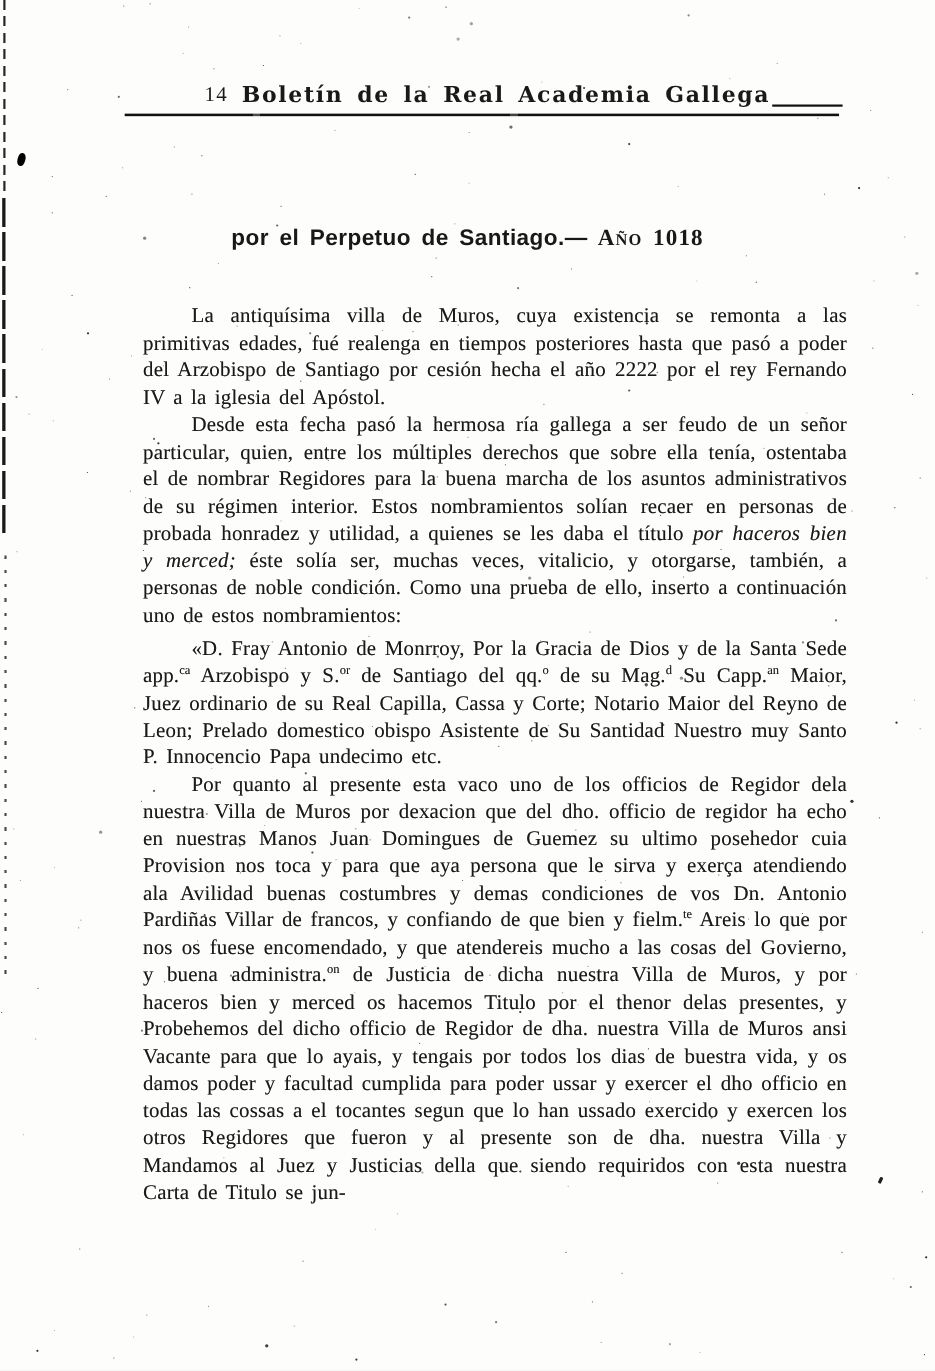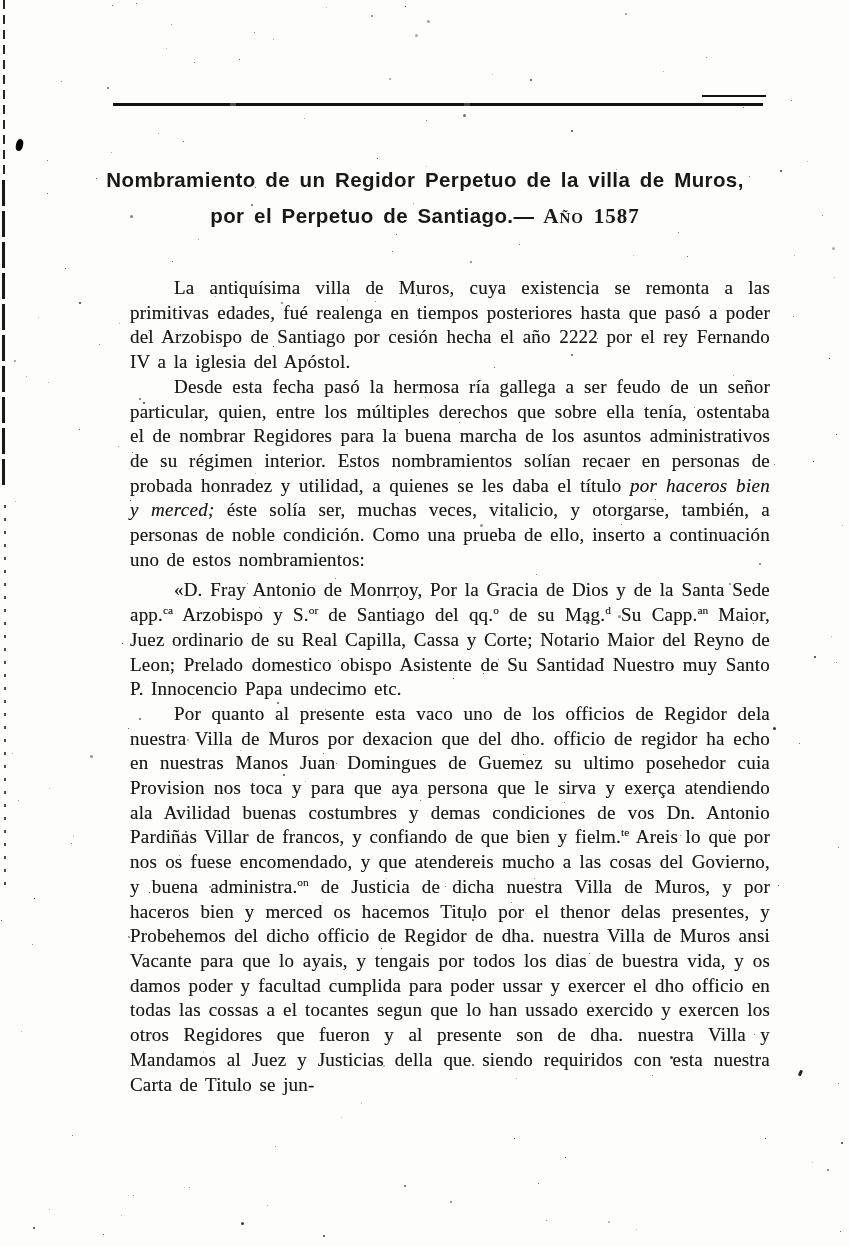--- a/index.html
+++ b/index.html
@@ -298,26 +298,30 @@
       <i style="left: 325px; top: 709px; width: 1px; height: 1px; opacity: 0.79;"></i>
       <i style="left: 133px; top: 1195px; width: 1px; height: 1px; opacity: 0.68;"></i>
     </div>
 
   <div class="edge e1"></div>
   <div class="edge e2"></div>
   <div class="edge e3"></div>
   <div class="blob"></div>
   <div class="stray"></div>
 
+  <header class="pagehead">
+    <span class="pagenum">14</span>
+    <span class="journal">Boletín de la Real Academia Gallega</span>
+  </header>
   <div class="rule"></div>
   <div class="rule-frag"></div>
 
   <h1 class="title">
-    <span>Nombramiento de un Regidor Perpetuo de la villa de Muros,</span><br>
-    <span><span>por el Perpetuo de Santiago.—</span><span class="anno">Año 1587</span></span>
+    <br>
+    <span><span>por el Perpetuo de Santiago.—</span><span class="anno">Año 1018</span></span>
   </h1>
 
   <main class="bodytext" id="paragraphs">
       <p><span>La antiquísima villa de Muros, cuya existencia se remonta a las primitivas edades, fué realenga en tiempos posteriores hasta que pasó a poder del Arzobispo de Santiago por cesión hecha el año 2222 por el rey Fernando IV a la iglesia del Apóstol.</span></p>
       <p><span>Desde esta fecha pasó la hermosa ría gallega a ser feudo de un señor particular, quien, entre los múltiples derechos que sobre ella tenía, ostentaba el de nombrar Regidores para la buena marcha de los asuntos administrativos de su régimen interior.  Estos nombramientos solían recaer en personas de probada honradez y utilidad, a quienes se les daba el título </span><em>por haceros bien y merced;</em><span> éste solía ser, muchas veces, vitalicio, y otorgarse, también, a personas de noble condición.  Como una prueba de ello, inserto a continuación uno de estos nombramientos:</span></p>
       <p class="gap"><span>«D. Fray Antonio de Monrroy, Por la Gracia de Dios y de la Santa Sede app.</span><sup>ca</sup><span> Arzobispo y S.</span><sup>or</sup><span> de Santiago del qq.</span><sup>o</sup><span> de su Mag.</span><sup>d</sup><span> Su Capp.</span><sup>an</sup><span> Maior, Juez ordinario de su Real Capilla, Cassa y Corte; Notario Maior del Reyno de Leon; Prelado domestico obispo Asistente de Su Santidad Nuestro muy Santo P. Innocencio Papa undecimo etc.</span></p>
       <p><span>Por quanto al presente esta vaco uno de los officios de Regidor dela nuestra Villa de Muros por  dexacion que del dho.  officio  de  regidor ha echo en nuestras Manos Juan Domingues de Guemez su ultimo posehedor cuia Provision nos toca y para que aya persona que le sirva y exerça atendiendo ala Avilidad buenas costumbres y demas condiciones de vos Dn. Antonio Pardiñas Villar de francos, y confiando de que bien y fielm.</span><sup>te</sup><span> Areis lo que por nos os fuese encomendado, y que atendereis mucho a las cosas del Govierno, y buena administra.</span><sup>on</sup><span> de Justicia de dicha nuestra Villa de Muros, y por haceros bien y merced os hacemos Titulo por el thenor delas presentes, y Probehemos del dicho officio de Regidor de dha. nuestra Villa de Muros ansi Vacante para que lo ayais, y tengais por todos los dias de buestra vida, y os damos poder y facultad cumplida para poder ussar y exercer el dho officio en todas las cossas a el tocantes segun que lo han ussado exercido y exercen los otros Regidores que fueron y al presente son de dha. nuestra Villa y Mandamos al Juez y Justicias della que siendo requiridos con esta nuestra Carta de Titulo se jun-</span></p>
     </main>
 </div>
 

